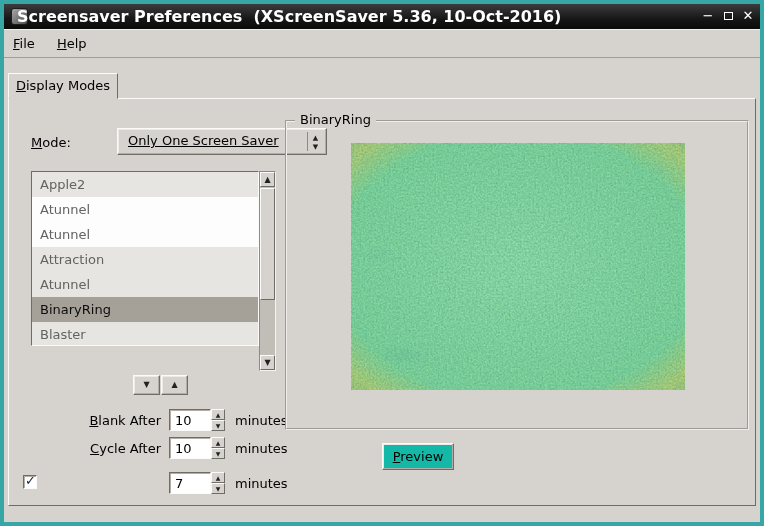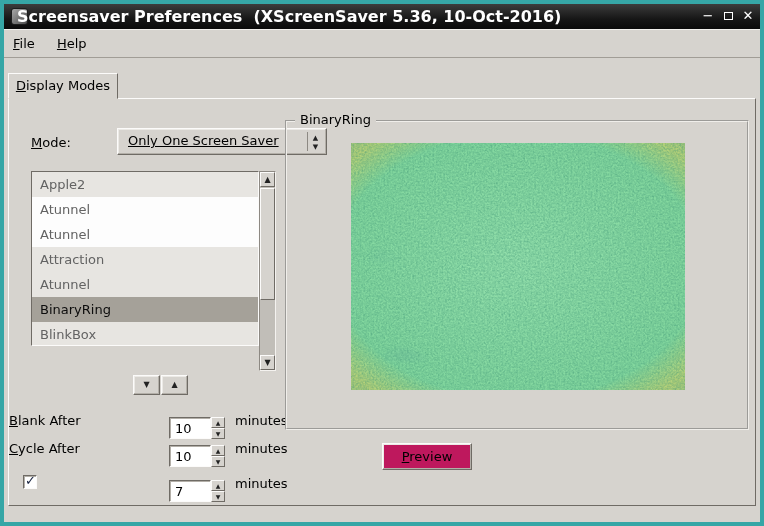--- a/index.html
+++ b/index.html
@@ -103,23 +103,23 @@
   }
   .small-btn {
     position:absolute; width:27px; height:20px; background:#d6d3ce;
     border:1px solid; border-color:#fcfbfa #6f6b65 #6f6b65 #fcfbfa;
     box-shadow:inset -1px -1px 0 #b3afa8, inset 1px 1px 0 #eceae6;
     font-size:8px; text-align:center; line-height:18px; color:#222;
   }
   .btn-reorder-down { left:124px; top:276px; }
   .btn-reorder-up   { left:152px; top:276px; }
   
-  .timer-label { position:absolute; left:0; width:152px; text-align:left; white-space:nowrap; }
+  .timer-label { position:absolute; left:0; width:152px; text-align:right; white-space:nowrap; }
   .lbl-blank { top:314px; } .lbl-cycle { top:342px; } .lbl-lock { top:377px; }
-  .entry { position:absolute; width:58px; height:22px;margin-top:8px; }
+  .entry { position:absolute; width:58px; height:22px; }
   .ent-blank { left:160px; top:310px; }
   .ent-cycle { left:160px; top:338px; }
   .ent-lock  { left:160px; top:373px; }
   .entry input {
     position:absolute; left:0; top:0; width:42px; height:22px;
     background:#fff; padding:0 0 0 5px;
     border:1px solid; border-color:#6f6b65 #fcfbfa #fcfbfa #6f6b65;
     box-shadow:inset 1px 1px 0 #b3afa8;
     font:13px "DejaVu Sans","Liberation Sans",sans-serif;
   }
@@ -150,21 +150,21 @@
       radial-gradient(ellipse 98% 96% at 50% 50%,
         rgba(130,215,155,0) 56%, rgba(228,206,92,0.55) 68%,
         rgba(222,158,66,0.32) 75%, rgba(130,215,155,0) 84%),
       radial-gradient(ellipse 140% 140% at 50% 50%,
         #94e0ac 0%, #80d69c 45%, #77d194 75%, #6ecb8c 100%);
     overflow:hidden;
   }
   .preview svg { position:absolute; left:0; top:0; }
   
   .push-btn {
-    position:absolute; width:90px; height:27px; background:#be185d;
+    position:absolute; width:72px; height:27px; background:#14b8a6;
     border:1px solid; border-color:#fcfbfa #6f6b65 #6f6b65 #fcfbfa;
     box-shadow:inset -1px -1px 0 #b3afa8, inset 1px 1px 0 #eceae6;
     text-align:center; line-height:25px;
   }
   .btn-preview  { left:373px; top:344px; }
   .btn-settings { left:552px; top:344px;
     box-shadow:0 0 0 1px #474747, inset -1px -1px 0 #b3afa8, inset 1px 1px 0 #eceae6; }
 </style>
 </head>
 <body>
@@ -197,21 +197,21 @@
       </span>
     </div>
 
     <div class="listbox">
         <div class="list-row even">Apple2</div>
         <div class="list-row odd">Atunnel</div>
         <div class="list-row odd">Atunnel</div>
         <div class="list-row even">Attraction</div>
         <div class="list-row even">Atunnel</div>
         <div class="list-row odd selected">BinaryRing</div>
-        <div class="list-row even">BlinkBox</div>
+        <div class="list-row even">Blaster</div>
         <div class="list-row odd">Atlantis</div>
       </div>
     <div class="scrollbar">
       <div class="sb-btn sb-up"><span>▲</span></div>
       <div class="sb-thumb"></div>
       <div class="sb-btn sb-down"><span>▼</span></div>
     </div>
 
     <div class="small-btn btn-reorder-down"><span>▼</span></div>
     <div class="small-btn btn-reorder-up"><span>▲</span></div>

